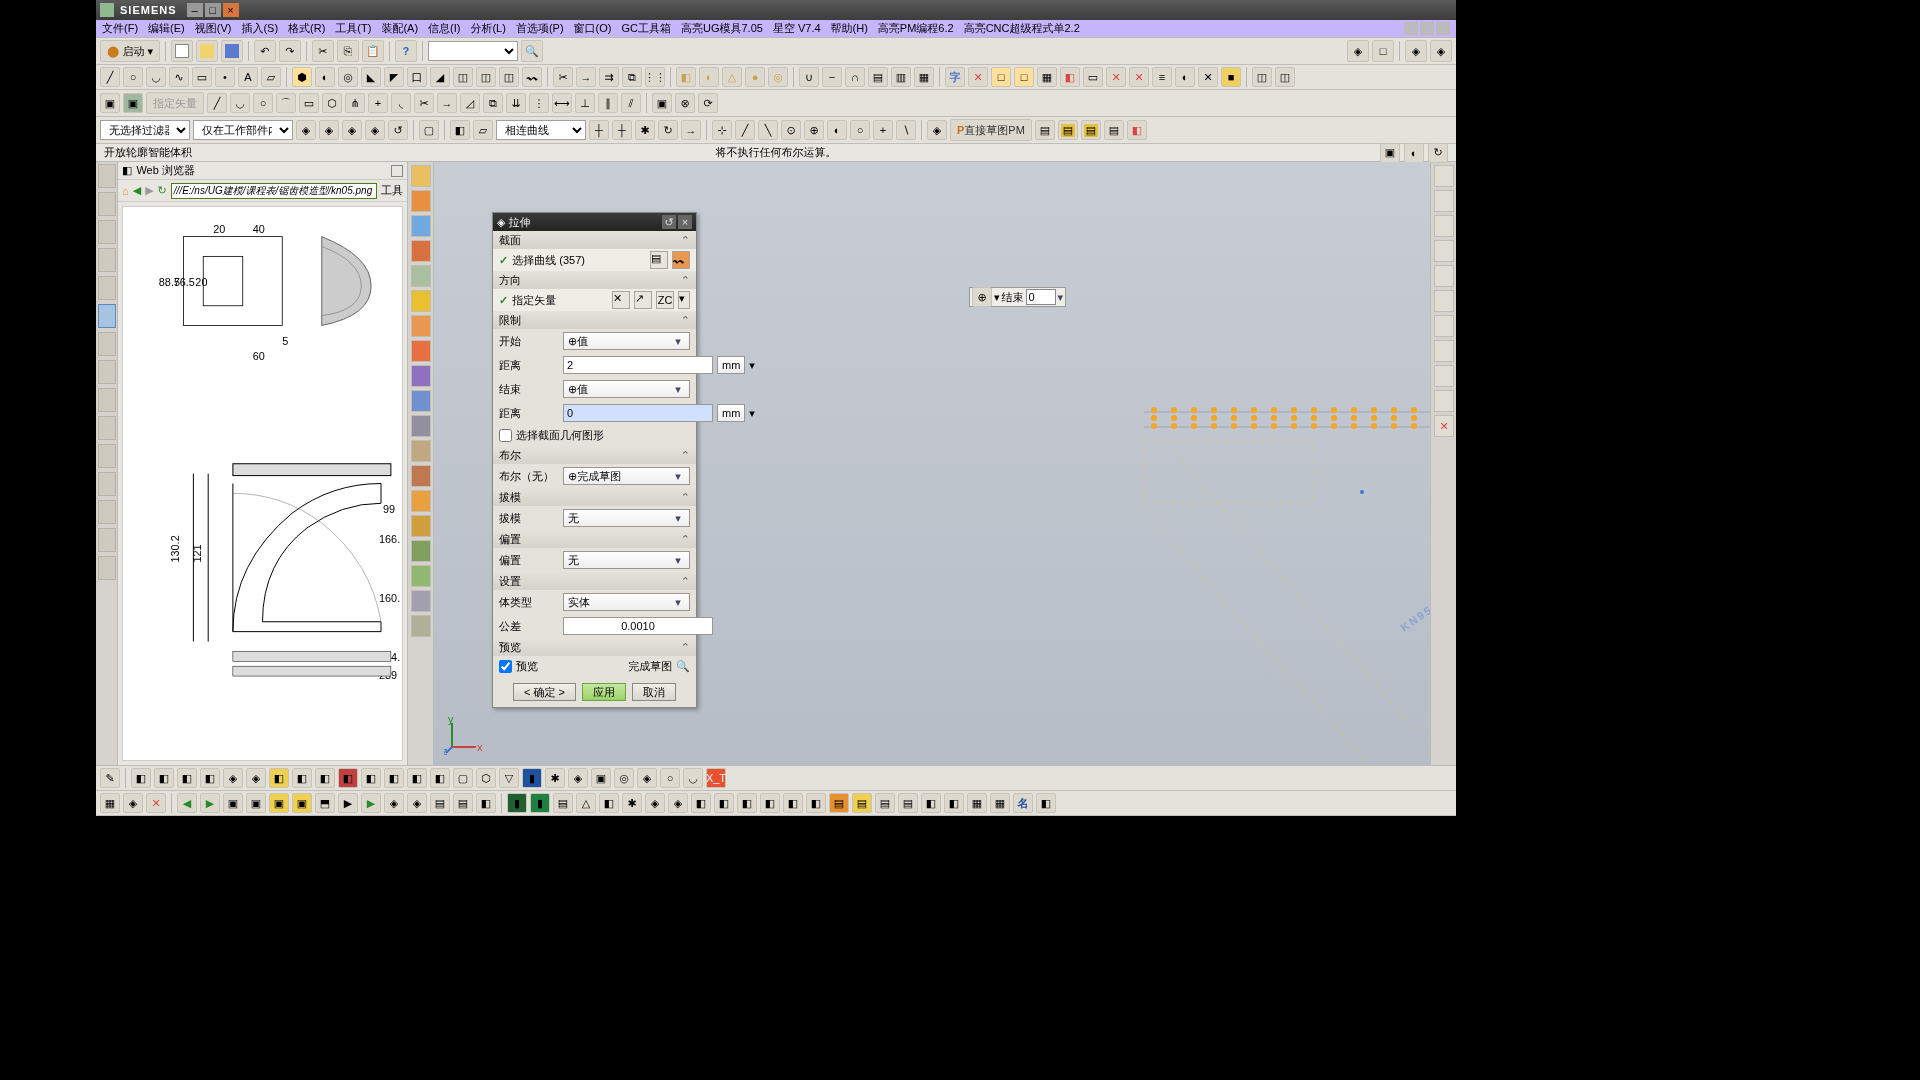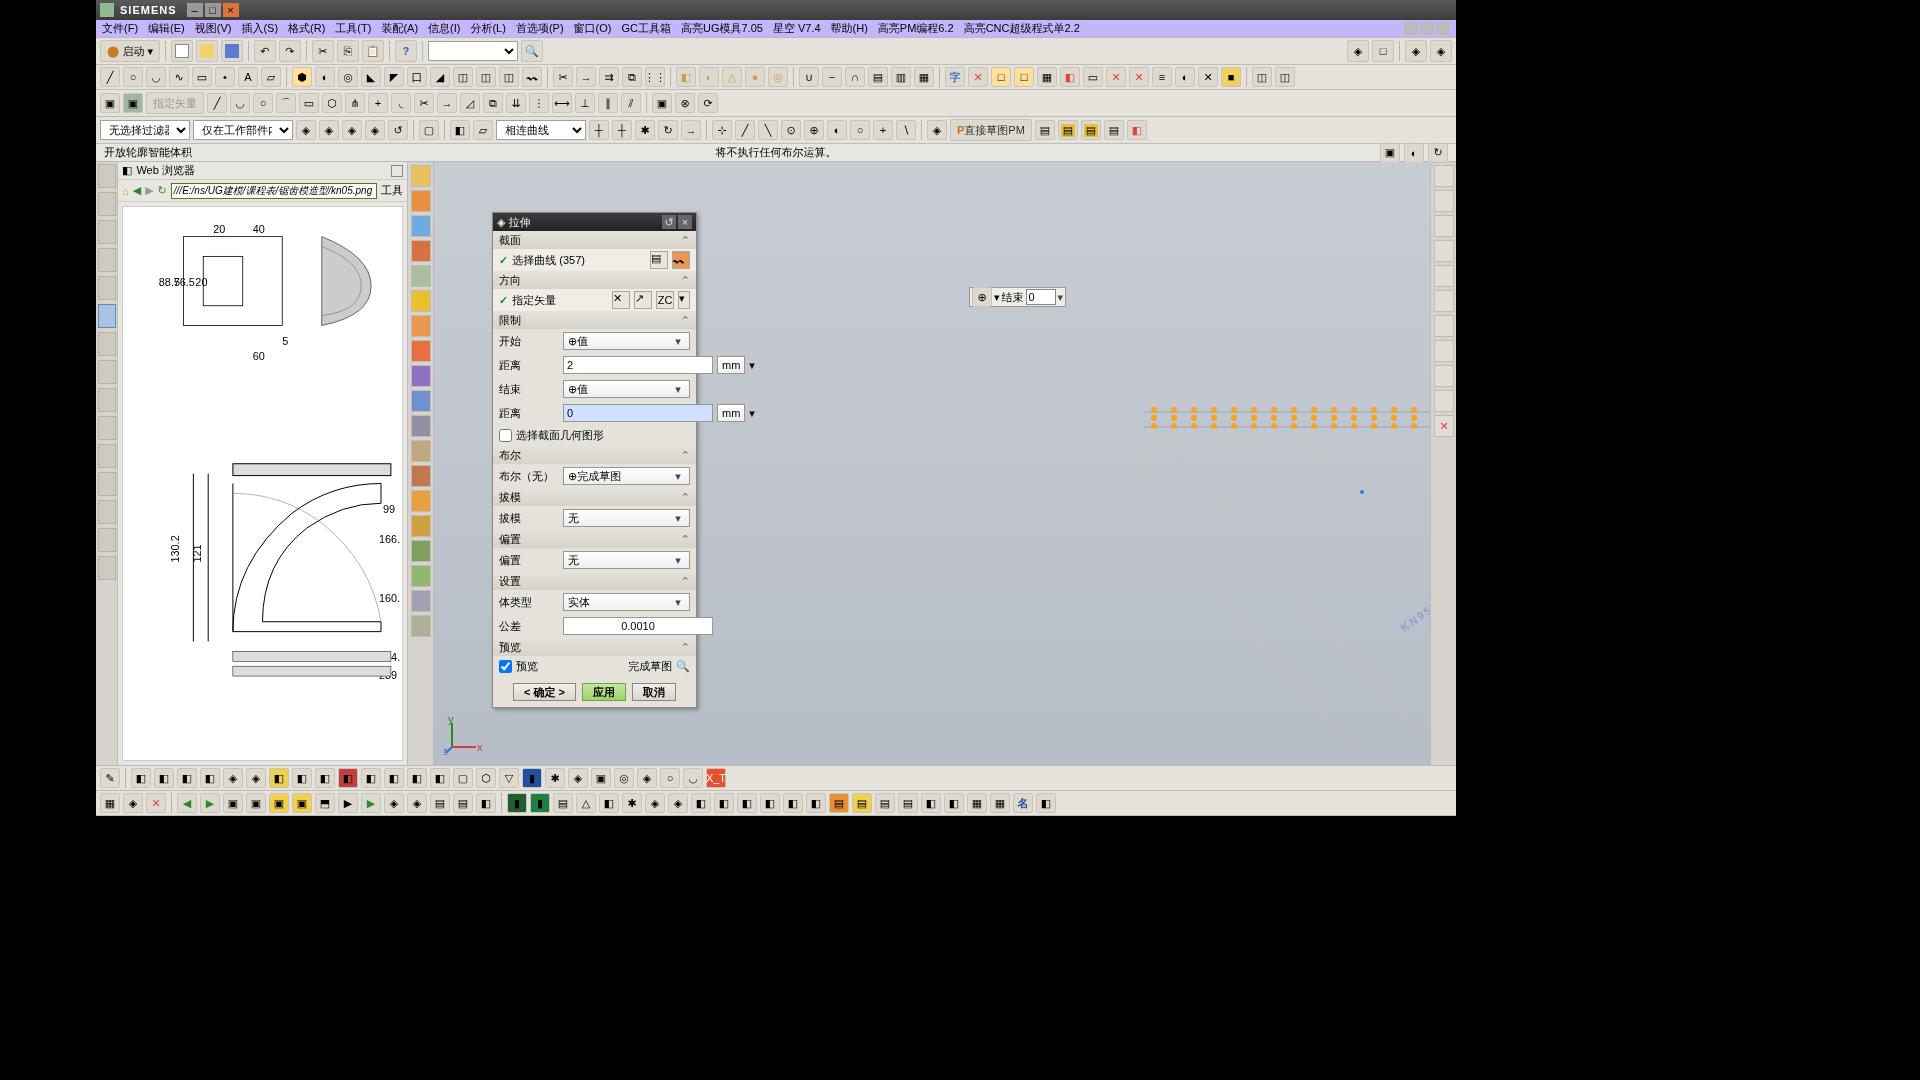--- a/index.html
+++ b/index.html
@@ -66,21 +66,21 @@
 .dialog .srow label { flex:0 0 60px; }
 .dialog .srow .val { flex:1; }
 .dialog .combo { height:18px; border:1px solid #9a9790; background:linear-gradient(#fff,#eee); display:flex; align-items:center; padding:0 4px; cursor:pointer; }
 .dialog .combo .dd { margin-left:auto; width:14px; text-align:center; color:#446; }
 .dialog .inp { height:18px; border:1px solid #9a9790; background:#fff; padding:0 3px; }
 .dialog .selrow { height:22px; display:flex; align-items:center; padding:0 6px; gap:4px; background:#f0ede6; }
 .dialog .selrow.ok { }
 .dialog .selrow .chk { color:#2a8a2a; font-weight:bold; }
 .dialog .selrow .tiny { width:18px;height:18px;border:1px solid #a8a59d;background:#e8e5dd;cursor:pointer; }
 .dialog .selrow .tiny.hl { background:#e89850; }
-.dialog .btnrow { display:flex; justify-content:center; gap:6px; padding:6px;font-weight:bold; }
+.dialog .btnrow { display:flex; justify-content:center; gap:6px; padding:6px; }
 .dialog .btn { height:18px; padding:0 10px; border:1px solid #8a8780; background:linear-gradient(#f2efe8,#d8d5cd); cursor:pointer; display:flex; align-items:center; }
 .dialog .btn.primary { background:linear-gradient(#c5e8a0,#9dd26a); border-color:#6fa440; }
 
 
 .floatinp { position:absolute; left:979px; top:275px; height:20px; display:flex; align-items:center; background:#efede7; border:1px solid #999; padding:0 2px; gap:2px; }
 .floatinp .fi { width:30px; height:16px; background:#fff; border:1px solid #888; padding:0 2px; }
 
 
 .bottombars { border-top:1px solid #bbb; }
 

